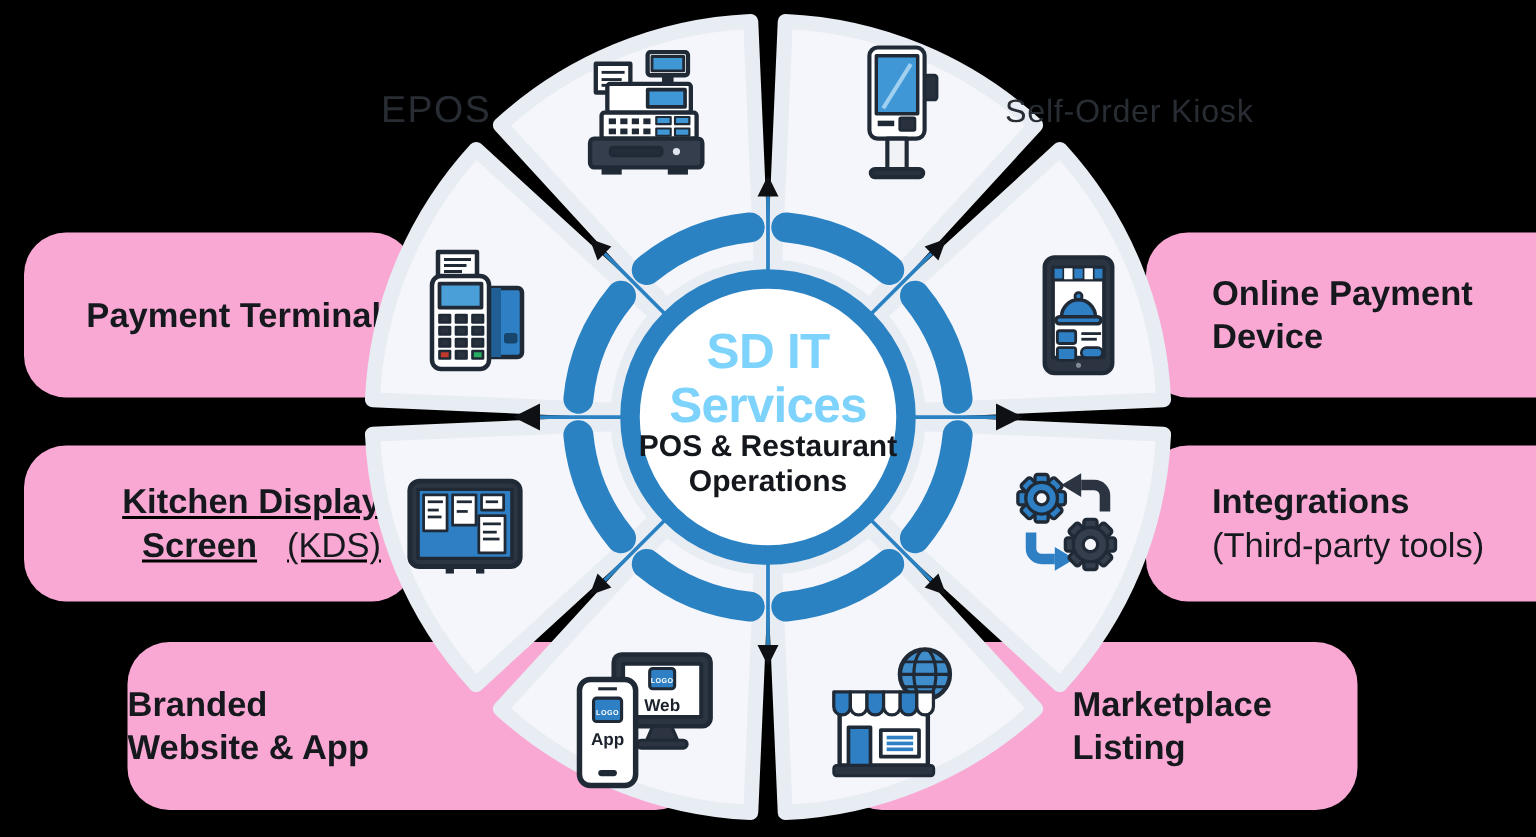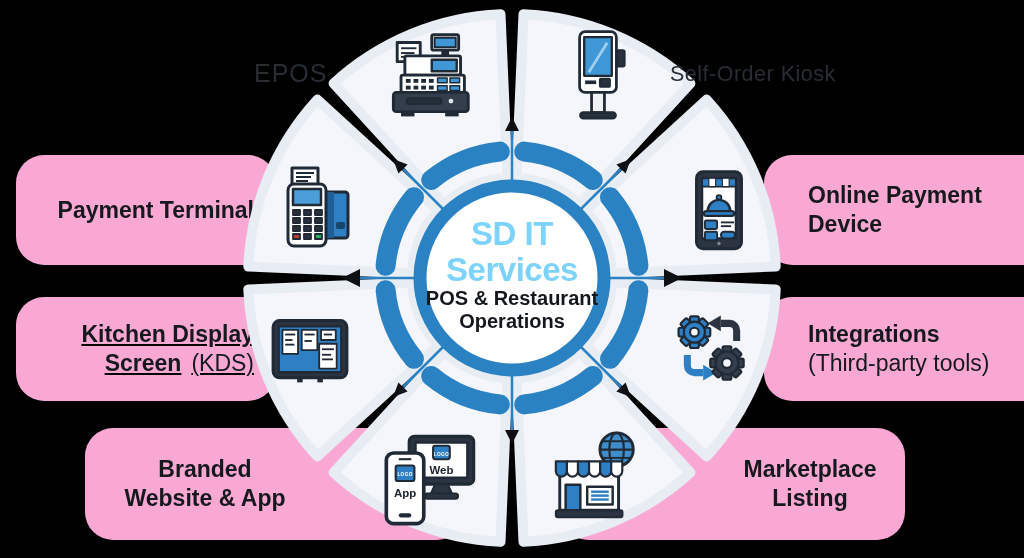--- a/index.html
+++ b/index.html
@@ -3,31 +3,31 @@
 <meta charset="utf-8">
 <style>
   html,body{margin:0;padding:0;background:#000;}
   #stage{position:relative;width:1024px;height:558px;background:#000;overflow:hidden;
          font-family:"Liberation Sans",sans-serif;}
   
   .pill{position:absolute;background:#f9a8d4;border-radius:28px;display:flex;
         flex-direction:column;justify-content:center;z-index:1;}
   .pill .ln{font-weight:700;font-size:23px;line-height:1.24;color:#15181d;white-space:nowrap;}
   .pill .light{font-weight:400;}
-  .gap-left{margin-left:10px;}
+  .gap-left{margin-left:20px;}
   .pill.right-align{align-items:flex-end;padding-right:22px;}
   .pill.left-align{align-items:flex-start;padding-left:44px;}
   #pill-payment{left:16px;top:155px;width:238px;height:110px;}
   #pill-kds{left:16px;top:297px;width:238px;height:104px;text-decoration:underline;}
   #pill-branded{left:85px;top:428px;width:380px;height:112px;}
-  #pill-branded .inner{width:240px;align-self:flex-start;text-align:center;}
+  #pill-branded .inner{width:240px;align-self:flex-start;text-align:left;}
   #pill-online{left:764px;top:155px;width:244px;height:110px;}
   #pill-integrations{left:764px;top:297px;width:244px;height:104px;}
   #pill-marketplace{left:560px;top:428px;width:345px;height:112px;}
-  #pill-marketplace .inner{width:190px;align-self:flex-end;text-align:center;}
+  #pill-marketplace .inner{width:190px;align-self:flex-end;text-align:left;}
   
   .float-label{position:absolute;z-index:3;font-weight:400;color:#282c33;white-space:nowrap;}
   #label-epos{left:254px;top:59px;font-size:25px;letter-spacing:1px;}
   #label-kiosk{left:670px;top:62px;font-size:21.5px;letter-spacing:.5px;}
   
   #wheel{position:absolute;left:0;top:0;z-index:2;}
   
   #center-text{position:absolute;left:412px;top:216px;width:200px;text-align:center;z-index:4;}
   #center-text .t{font-size:33px;font-weight:700;line-height:1.08;color:#7dd3fc;letter-spacing:-.5px;}
   #center-text .s{font-size:20px;font-weight:700;line-height:1.16;color:#14171c;}

